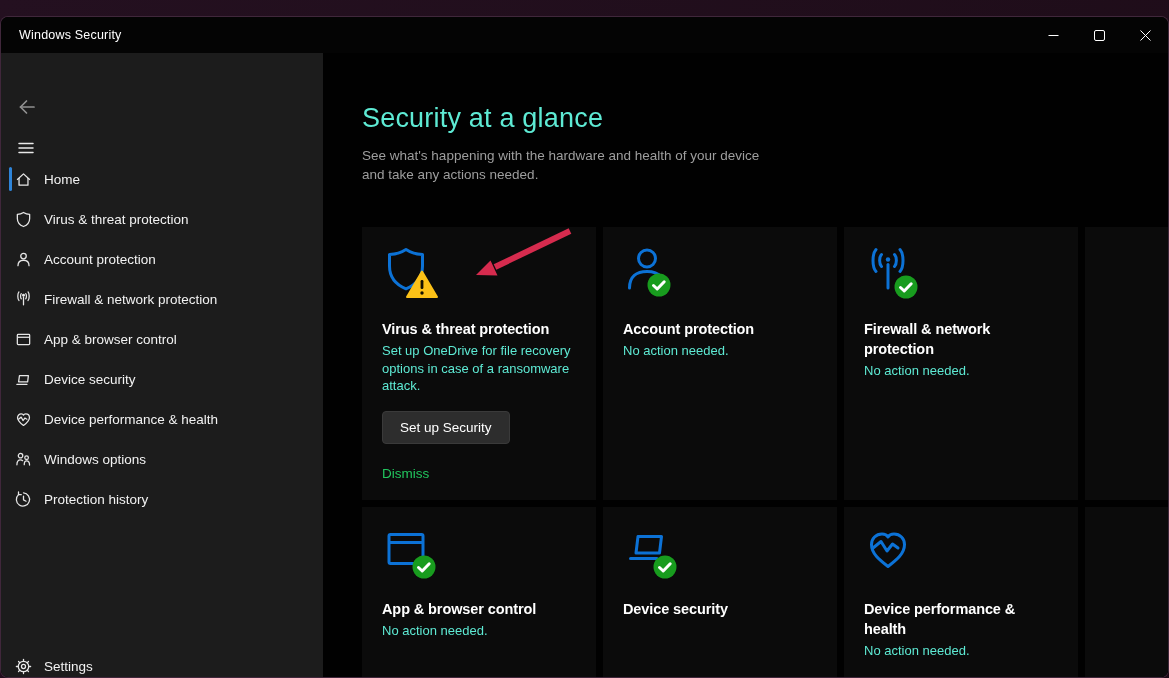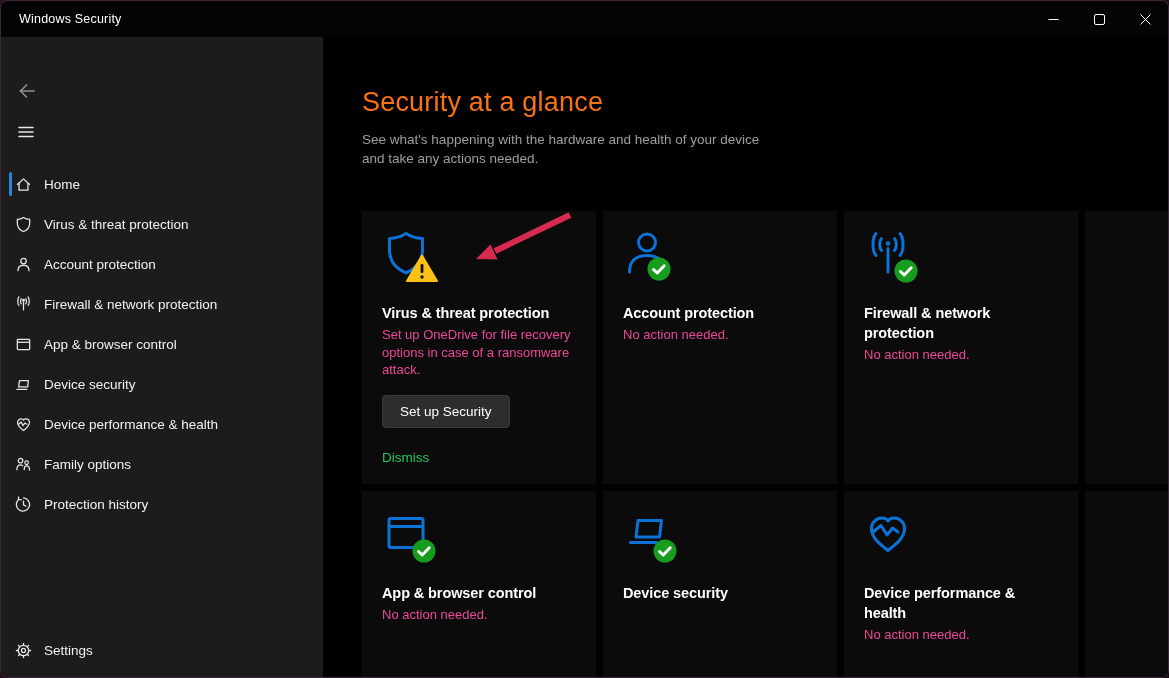--- a/index.html
+++ b/index.html
@@ -9,57 +9,58 @@
     font-family: "Liberation Sans", sans-serif;
     position: relative;
     overflow: hidden;
   }
   .window {
     position:absolute; inset:0;
     border-radius:8px;
     background:#020202;
     border:1px solid rgba(125,75,115,.5);
     overflow:hidden;
+    margin-top:16px;
   }
   
   .titlebar { height:36px; background:#040404; display:flex; align-items:center; }
   .titlebar-title { margin-left:18px; font-size:12.5px; color:#ffffff; letter-spacing:.2px; }
   .controls { margin-left:auto; display:flex; height:100%; }
   .ctrl { width:46px; height:100%; display:flex; align-items:center; justify-content:center; background:transparent; border:none; cursor:pointer; }
   .ctrl svg { display:block; }
   
   .body-row { display:flex; height:641px; }
   .sidebar { width:322px; flex-shrink:0; background:#1c1c1c; position:relative; }
   .main { flex:1; background:#010101; padding:50px 0 0 39px; position:relative; overflow:hidden; }
   
   .icon-btn { position:absolute; left:12px; background:none; border:none; cursor:pointer; padding:4px; }
   .back-btn { top:40px; }
   .menu-btn { top:82px; }
-  .nav { position:absolute; top:127px; left:0; right:0; }
+  .nav { position:absolute; top:106px; left:0; right:0; }
   .nav-item { height:40px; display:flex; align-items:center; padding-left:14px; position:relative; cursor:pointer; }
   .nav-accent { position:absolute; left:8px; top:8px; width:3px; height:24px; border-radius:2px; background:#2e84d8; display:none; }
   .nav-item.selected .nav-accent { display:block; }
   .nav-ic { width:17px; height:17px; margin-right:12px; display:flex; align-items:center; justify-content:center; flex-shrink:0; }
   .nav-label { font-size:13.5px; color:#f2f2f2; white-space:nowrap; }
   .settings-item { position:absolute; bottom:8px; left:0; right:0;text-align:right; }
   
-  .page-title { font-size:27px; font-weight:300; color:#f97316; letter-spacing:.2px; line-height:1.15; }
+  .page-title { font-size:27px; font-weight:300; color:#5eead4; letter-spacing:.2px; line-height:1.15; }
   .page-subtitle { margin-top:12px; width:398px; font-size:13.5px; line-height:19px; color:#9e9e9e; }
   
   .grid { margin-top:43px; display:grid; grid-template-columns:234px 234px 234px 86px; grid-template-rows:273px 260px; gap:7px; }
   .card { background:#0b0b0b; padding:18px 20px; position:relative; cursor:pointer; }
   .card-empty { background:#0b0b0b; padding:0; }
   .icon-box { width:56px; height:56px; position:relative; }
   .icon-box svg.main-icon { width:48px; height:48px; display:block; }
   .check-badge { position:absolute; width:24px; height:24px; }
   .br { right:2px; bottom:2px; }
   .person-pos { left:24px; top:28px; }
   .warn-badge { position:absolute; left:24px; top:25px; width:32px; height:29px; }
   .card-title { margin-top:18px; max-width:185px; font-size:14.5px; font-weight:600; color:#ffffff; line-height:20px; letter-spacing:-.1px; }
-  .card-desc { margin-top:3px; max-width:198px; font-size:13px; line-height:17.5px; color:#ec4899; }
+  .card-desc { margin-top:3px; max-width:198px; font-size:13px; line-height:17.5px; color:#5eead4; }
   .card-btn { margin-top:16px; display:inline-block; background:#2d2d2d; border:1px solid #3a3a3a; border-radius:4px; color:#ffffff; font-size:13.5px; font-family:"Liberation Sans",sans-serif; padding:8px 17px; cursor:pointer; }
   .dismiss-link { margin-top:22px; display:inline-block; color:#22c55e; font-size:13.5px; cursor:pointer; }
   .annot-arrow { position:absolute; top:0; left:0; width:234px; height:62px; pointer-events:none; }
 </style>
 </head>
 <body>
 
 <div class="window">
 
   <div class="titlebar">
@@ -187,21 +188,21 @@
 
         <div class="nav-item">
           <span class="nav-ic">
               <svg width="17" height="17" viewBox="0 0 16 16" fill="none" stroke="#e6e6e6" stroke-width="1.2" stroke-linecap="round">
                 <circle cx="5.2" cy="4.4" r="2.1"></circle>
                 <path d="M1.8 13 C1.8 9.9 3.3 8.4 5.2 8.4 C6 8.4 6.7 8.7 7.2 9.1"></path>
                 <circle cx="10.9" cy="6.3" r="1.7"></circle>
                 <path d="M8.7 12.9 C8.7 10.5 9.7 9.3 10.9 9.3 C12.5 9.3 13.7 10.6 13.7 13.2"></path>
               </svg>
             </span>
-          <span class="nav-label">Family options</span>
+          <span class="nav-label">Windows options</span>
         </div>
 
         <div class="nav-item">
           <span class="nav-ic">
               <svg width="17" height="17" viewBox="0 0 16 16" fill="none" stroke="#e6e6e6" stroke-width="1.2" stroke-linecap="round" stroke-linejoin="round">
                 <path d="M3.3 3.4 A6.2 6.2 0 1 0 8 1.8"></path>
                 <path d="M3.3 0.9 V3.5 H5.9"></path>
                 <path d="M8 4.8 V8.3 L10.4 9.6"></path>
               </svg>
             </span>

